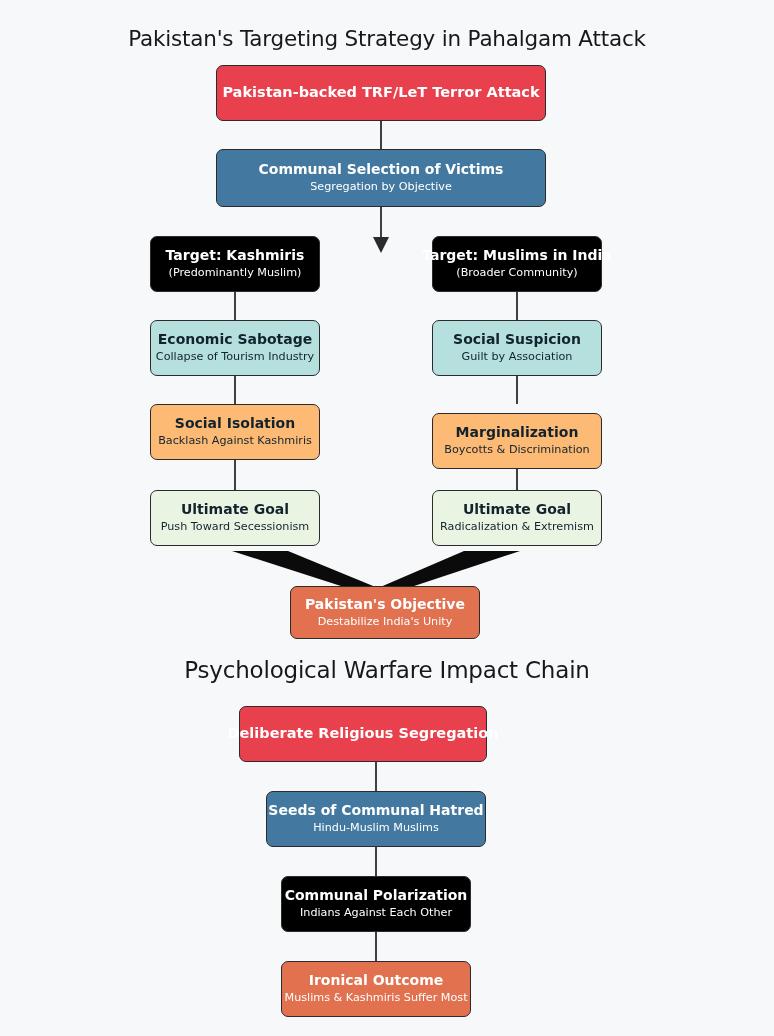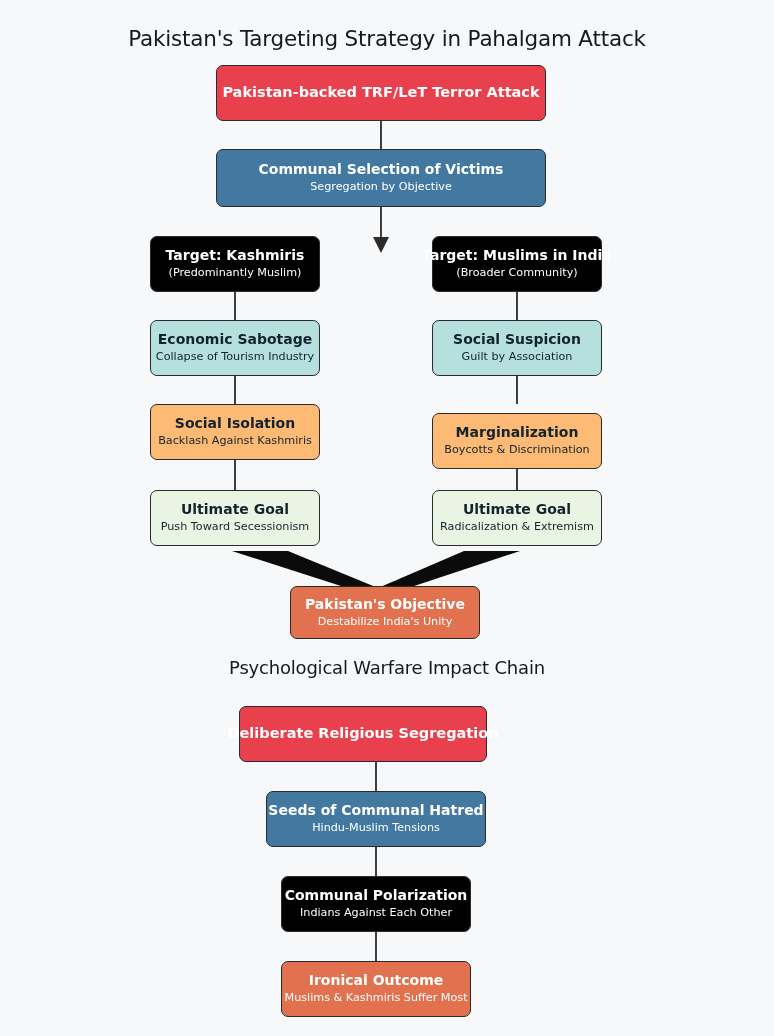--- a/index.html
+++ b/index.html
@@ -28,21 +28,21 @@
   }
   .section-title {
     position: absolute;
     width: 100%;
     text-align: center;
     font-weight: normal;
     color: #16181c;
     letter-spacing: -0.2px;
   }
   #title-1 { top: 26px; font-size: 21.5px; }
-  #title-2 { top: 657px; font-size: 18px; }
+  #title-2 { top: 657px; font-size: 23px; }
 
   .node {
     position: absolute;
     box-sizing: border-box;
     border-radius: 7px;
     border: 1.6px solid #2b2b2b;
     display: flex;
     flex-direction: column;
     align-items: center;
     justify-content: center;
@@ -179,21 +179,21 @@
   </div>
 
   <div class="section-title" id="title-2">Psychological Warfare Impact Chain</div>
 
   <div class="node c-red single" id="n-segregation">
     <div class="t">Deliberate Religious Segregation</div>
   </div>
 
   <div class="node c-steel" id="n-seeds">
     <div class="t">Seeds of Communal Hatred</div>
-    <div class="s">Hindu-Muslim Tensions</div>
+    <div class="s">Hindu-Muslim Muslims</div>
   </div>
 
   <div class="node c-navy" id="n-polarization">
     <div class="t">Communal Polarization</div>
     <div class="s">Indians Against Each Other</div>
   </div>
 
   <div class="node c-orange" id="n-ironical">
     <div class="t">Ironical Outcome</div>
     <div class="s">Muslims &amp; Kashmiris Suffer Most</div>

